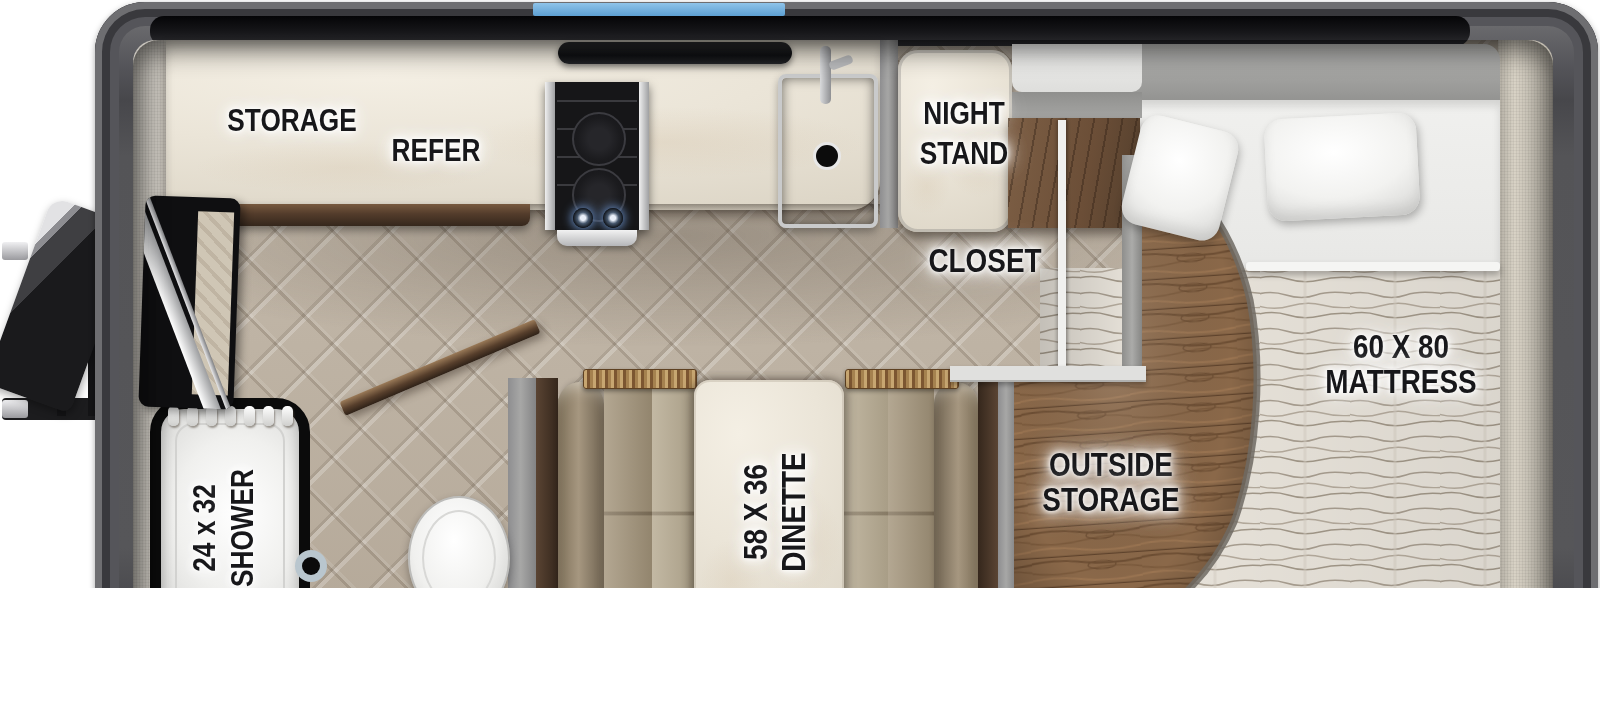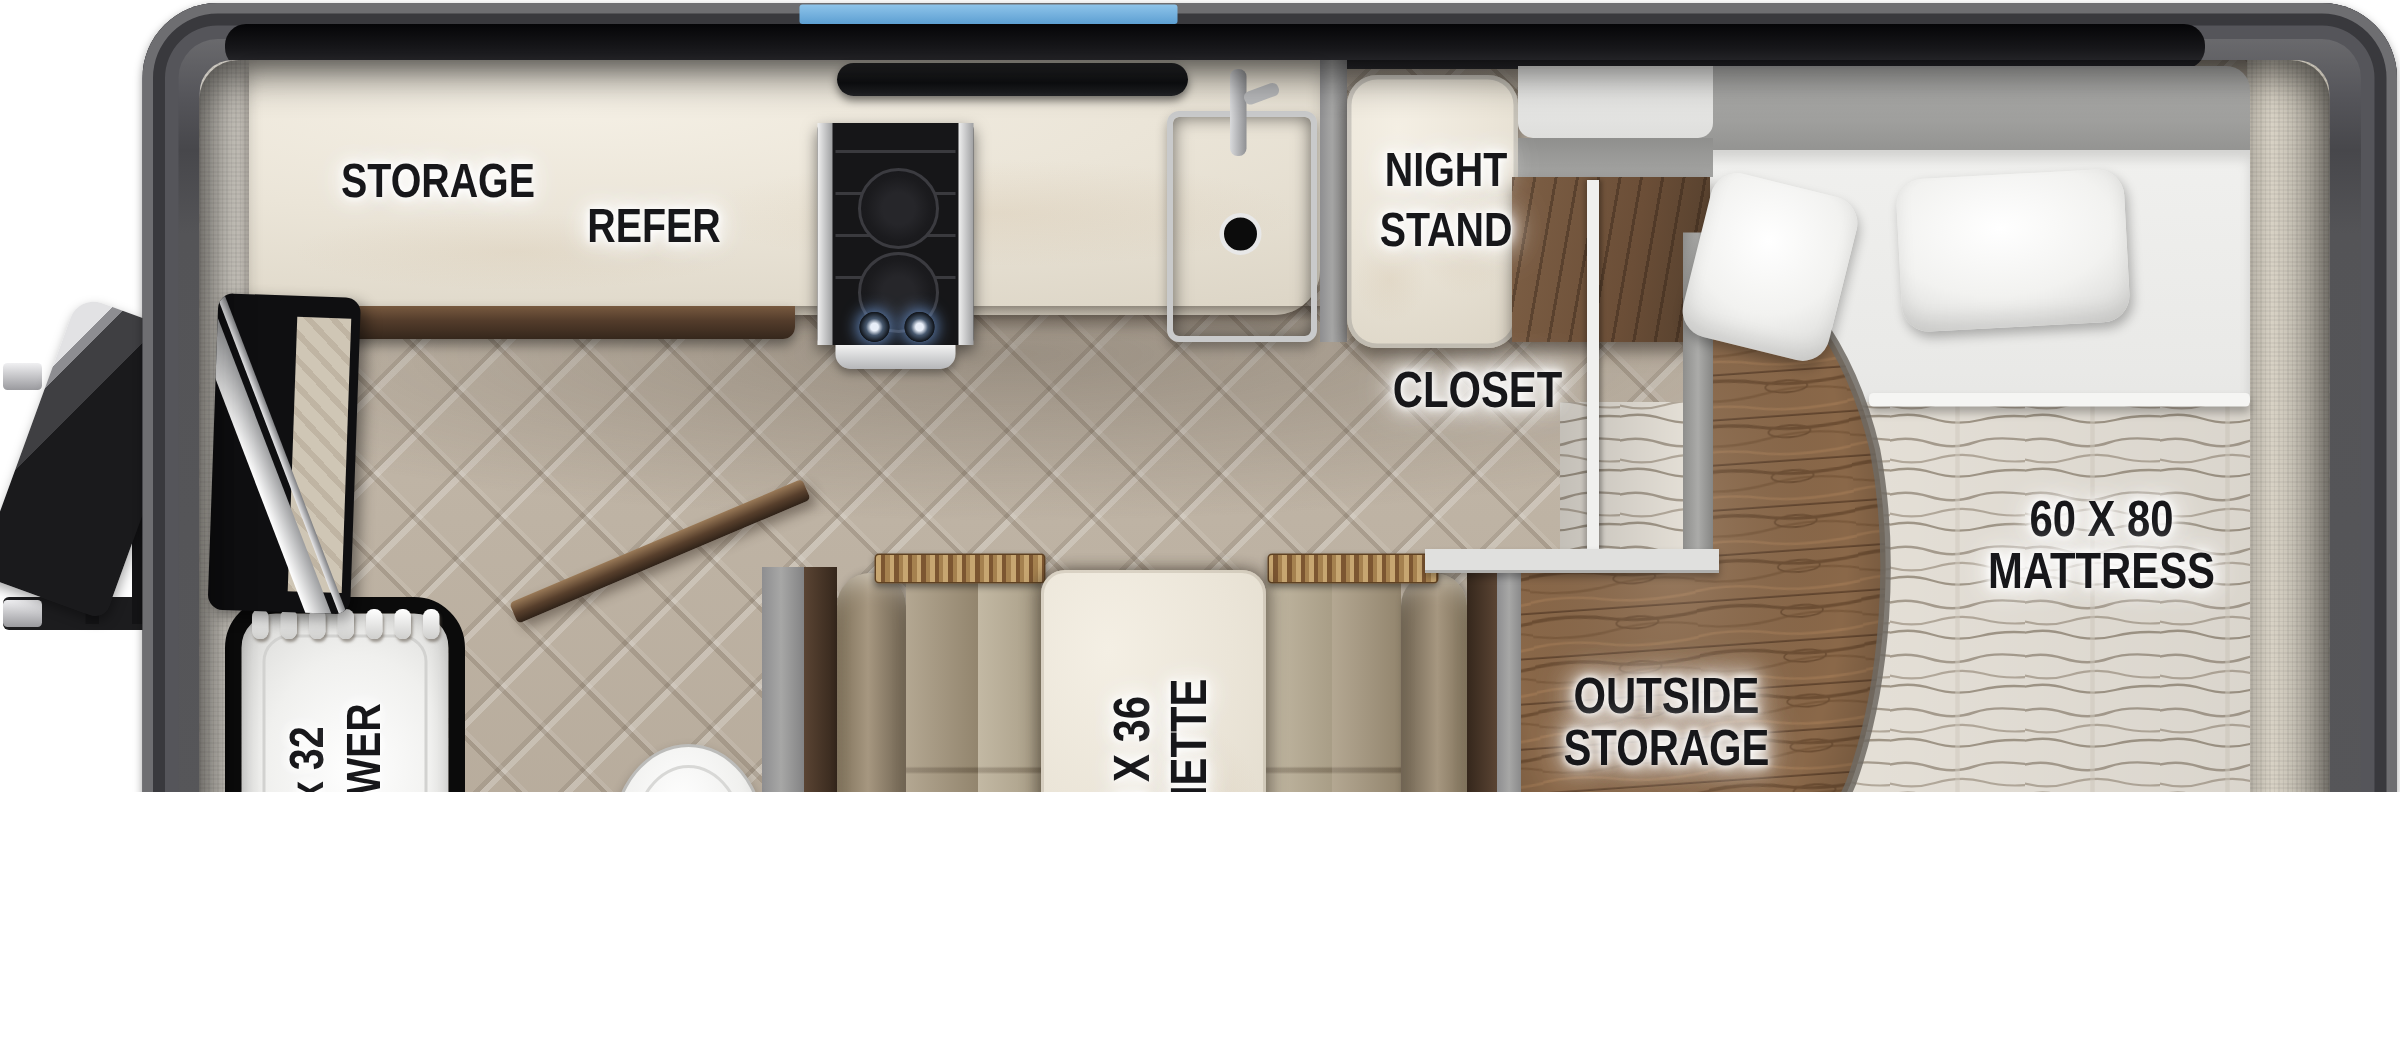--- a/index.html
+++ b/index.html
@@ -1,16 +1,16 @@
 <!DOCTYPE html>
 <html><head>
 <meta charset="utf-8">
 <style>
   html,body{margin:0;padding:0;background:#ffffff;}
-  .stage{position:relative;width:1600px;height:528px;overflow:hidden;background:#ffffff;
+  .stage{position:relative;width:1600px;height:588px;overflow:hidden;background:#ffffff;
          font-family:"Liberation Sans",sans-serif;}
   .abs{position:absolute;}
 
   
   .body-frame{left:95px;top:2px;width:1503px;height:700px;border-radius:50px;
     background:linear-gradient(180deg,#7a7a7d 0%,#6b6b6e 3%,#55555a 9%,#47474b 14%,#545457 22%,#565659 78%,#454549 88%,#666669 95%,#7b7b7e 100%);
     box-shadow:inset 0 0 0 7px #6e6e71, inset 0 0 0 15px #39393d, inset 0 0 0 24px #55555a, 0 2px 6px rgba(0,0,0,.35);}
   .accent{background:linear-gradient(180deg,#8ec4ea,#5d9fd2);border-radius:2px;}
 
   

